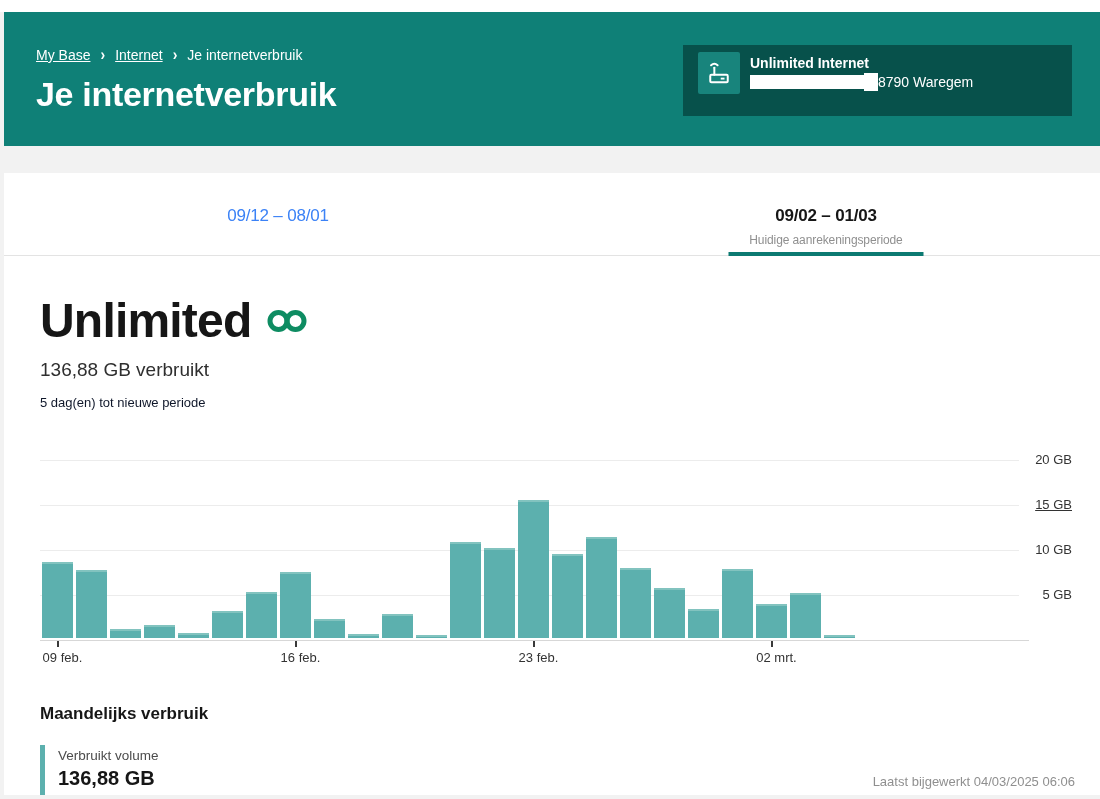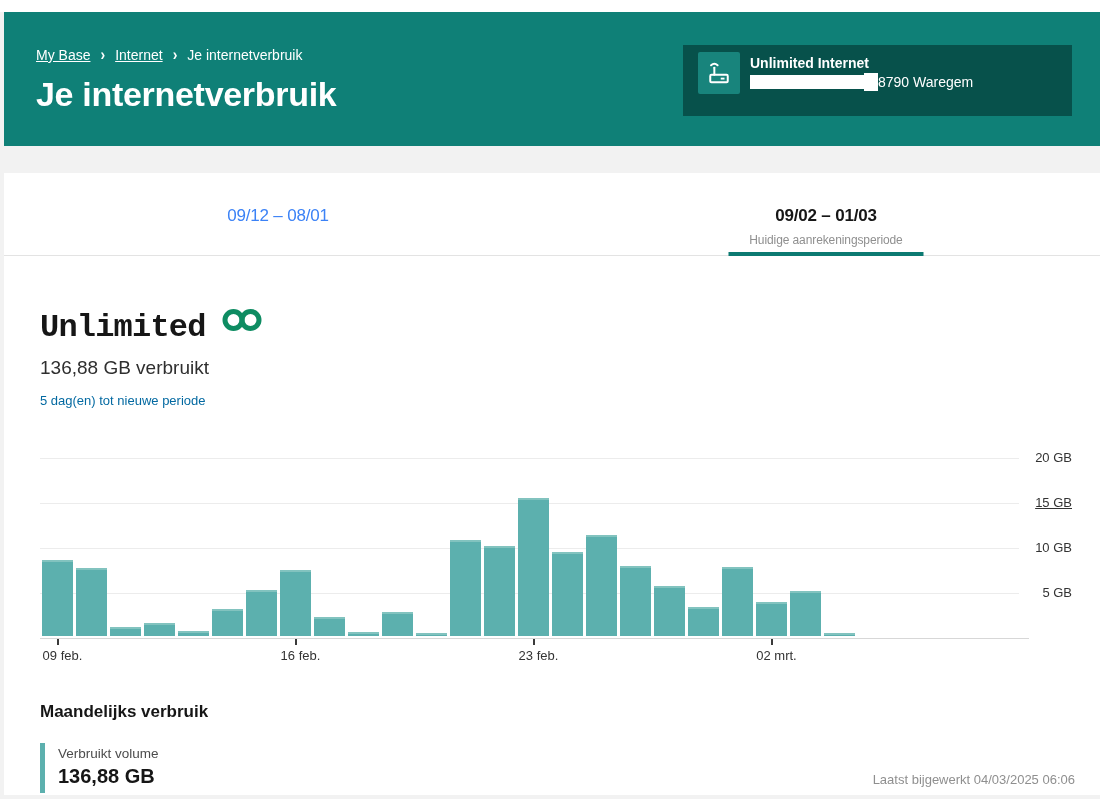--- a/index.html
+++ b/index.html
@@ -34,24 +34,24 @@
          display:flex; flex-direction:column; align-items:center; padding-top:33px; gap:7px;
          font-family:"Liberation Sans", sans-serif; }
   .tab .date { font-size:17px; color:#3b82f6; letter-spacing:-0.2px; }
   .tab .sub  { font-size:12px; color:#8f8f8f; letter-spacing:-0.1px; }
   .tab.active .date { font-weight:bold; color:#161616; }
   .tab.active::after { content:""; position:absolute; bottom:-1px; left:50%; transform:translateX(-50%);
                        width:195px; height:4px; background:#0c7a72; }
 
   .main { position:relative; padding:37px 0 0 36px; }
   .plan-row { display:flex; align-items:center; gap:15px; }
-  .plan-name { font-size:32px; font-weight:800; color:#161616; letter-spacing:-0.8px;
-               font-family:Liberation Mono, monospace;margin-top:16px; }
+  .plan-name { font-size:48px; font-weight:800; color:#161616; letter-spacing:-0.8px;
+               font-family:Liberation Sans, sans-serif; }
   .used { margin-top:11px; font-size:19px; color:#2f2f2f; }
-  .days { margin-top:14px; font-size:13px; color:#0369a1; }
+  .days { margin-top:14px; font-size:13px; color:#0f172a; }
 
   
   .chart { position:relative; margin-top:28px; height:235px; width:1060px; }
   .gridline { position:absolute; left:0; width:979px; height:1px; background:#ececec; }
   .axisline { position:absolute; left:0; width:989px; height:1px; background:#d7d7d7; }
   .bar { position:absolute; width:31px; background:#5cb0ae; border-top:2px solid #82c3bf; cursor:pointer; }
   .xtick { position:absolute; width:2px; height:6px; background:#3a3a3a; }
   .xlabel { position:absolute; width:70px; text-align:center; font-size:13px; color:#333; }
   .ylabel { position:absolute; left:986px; width:46px; text-align:right; font-size:13px; color:#333; }
 

